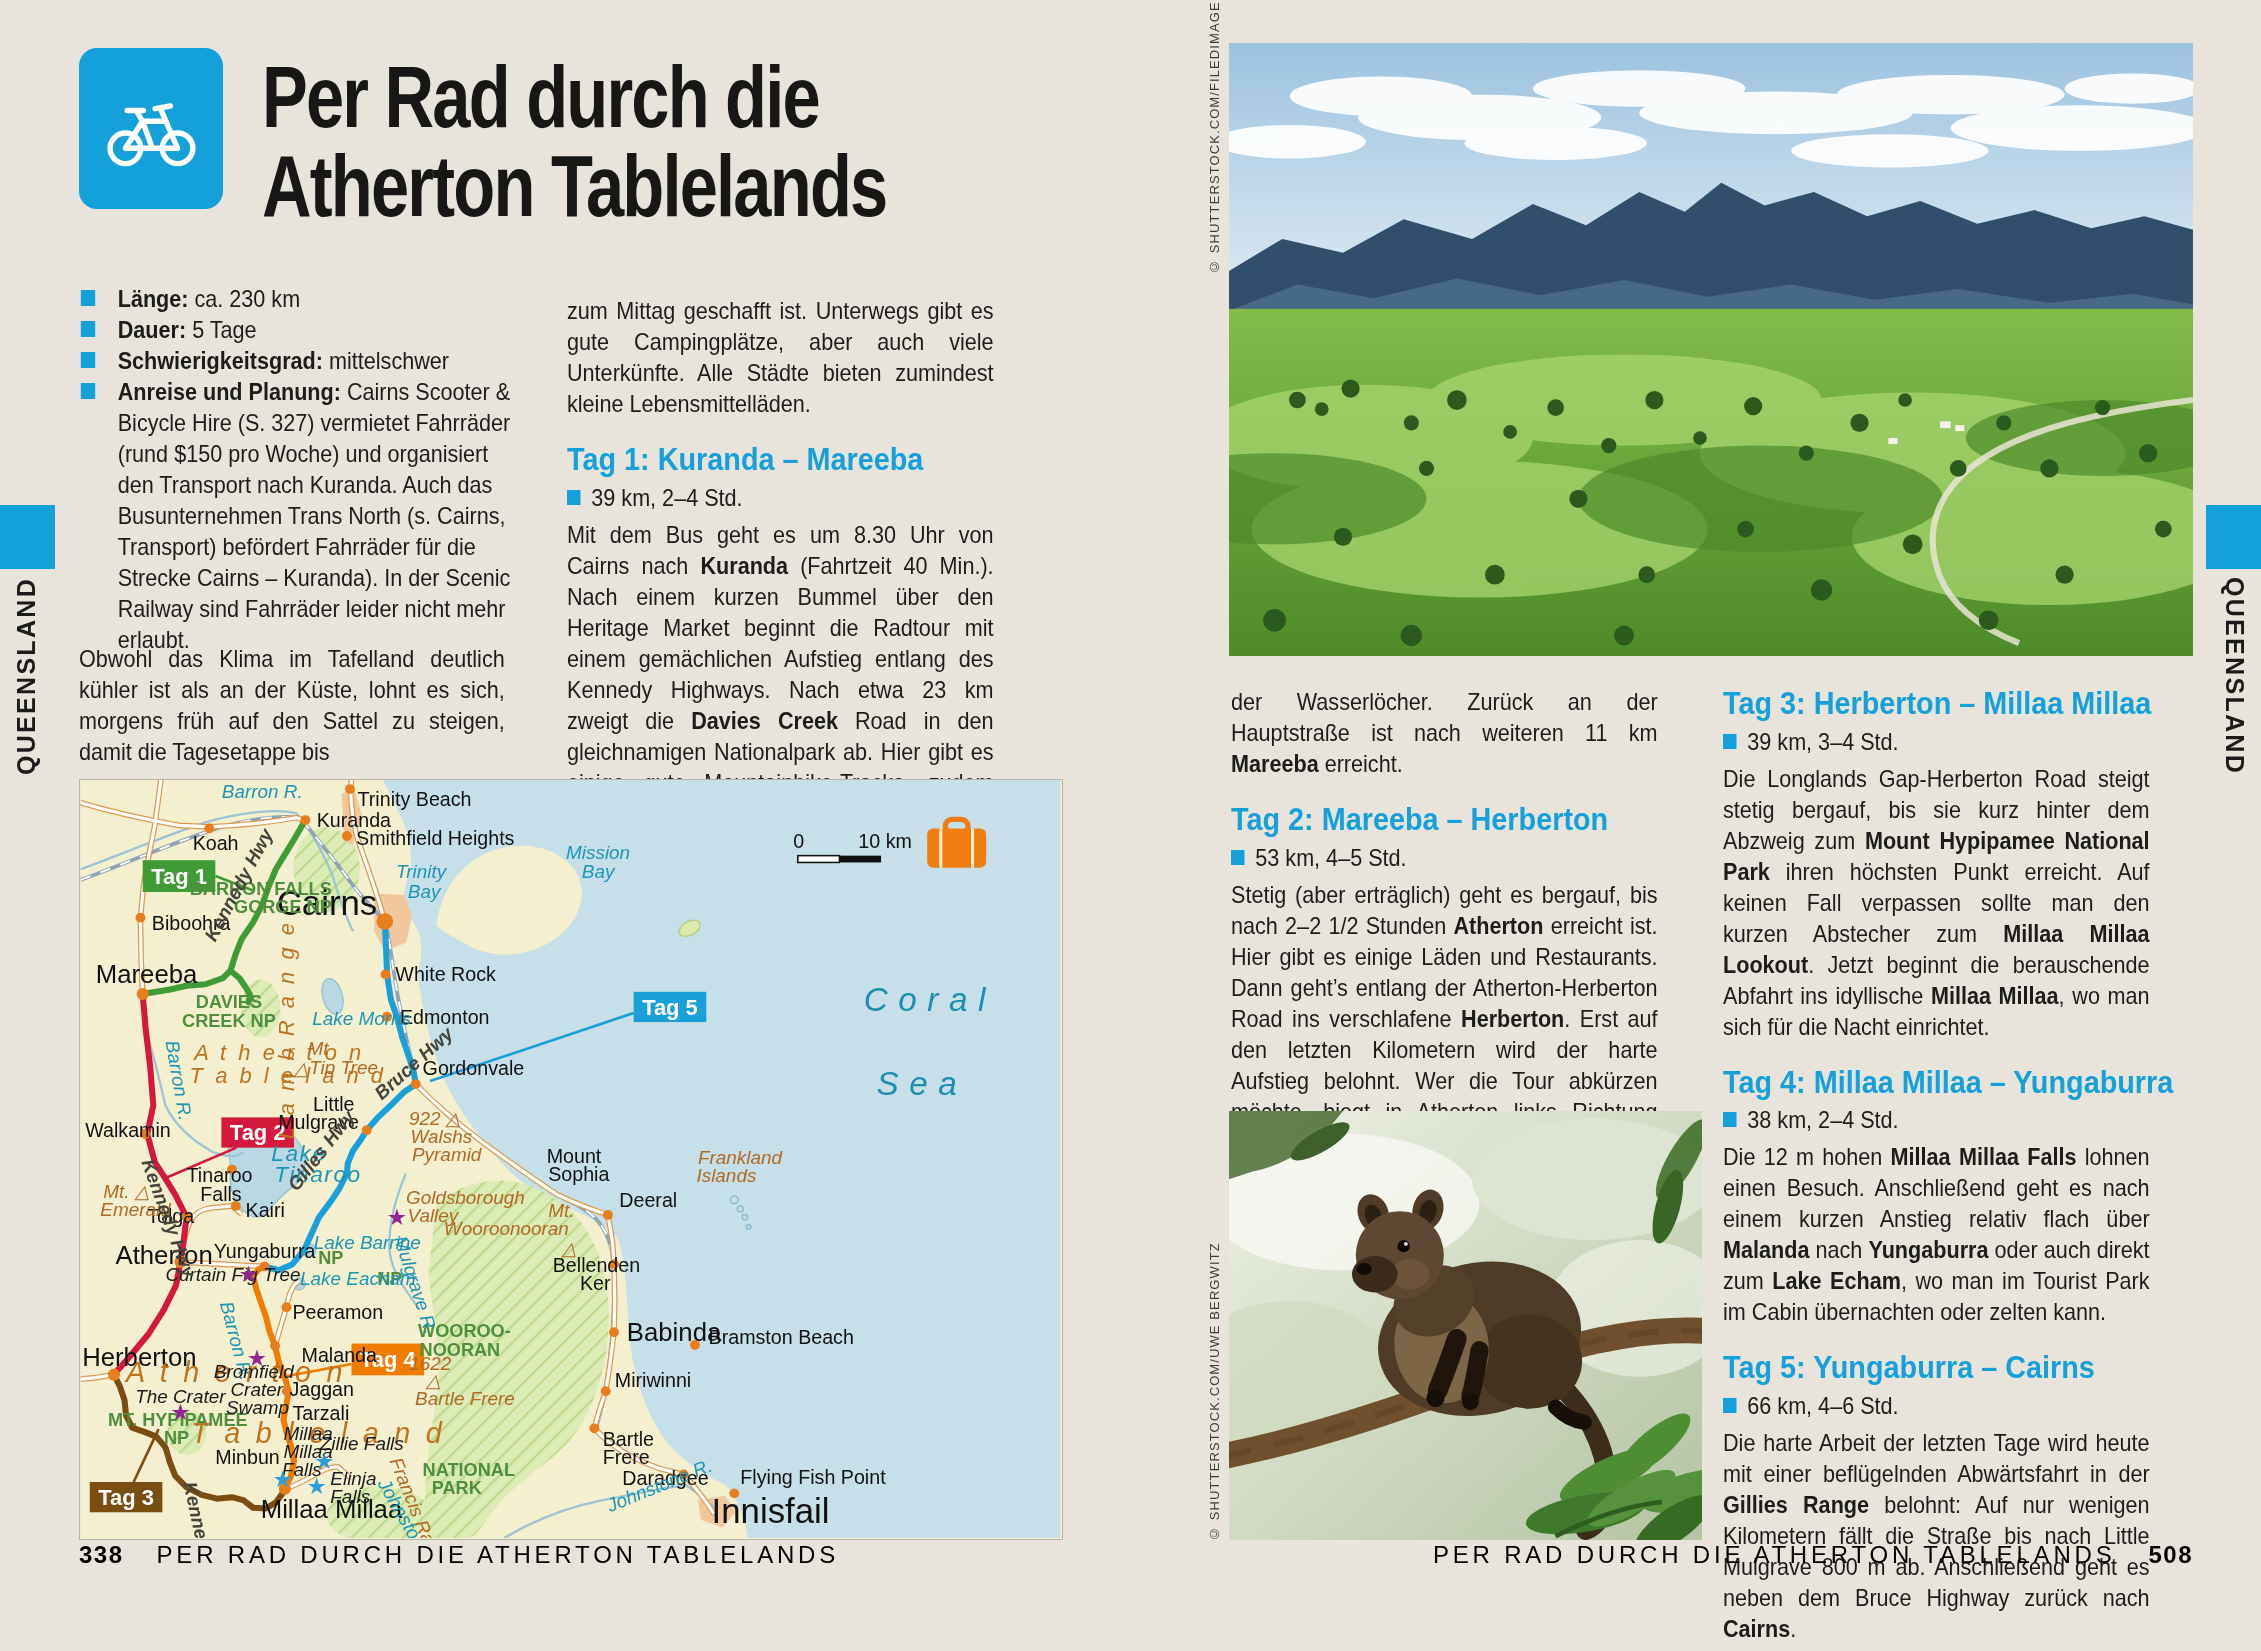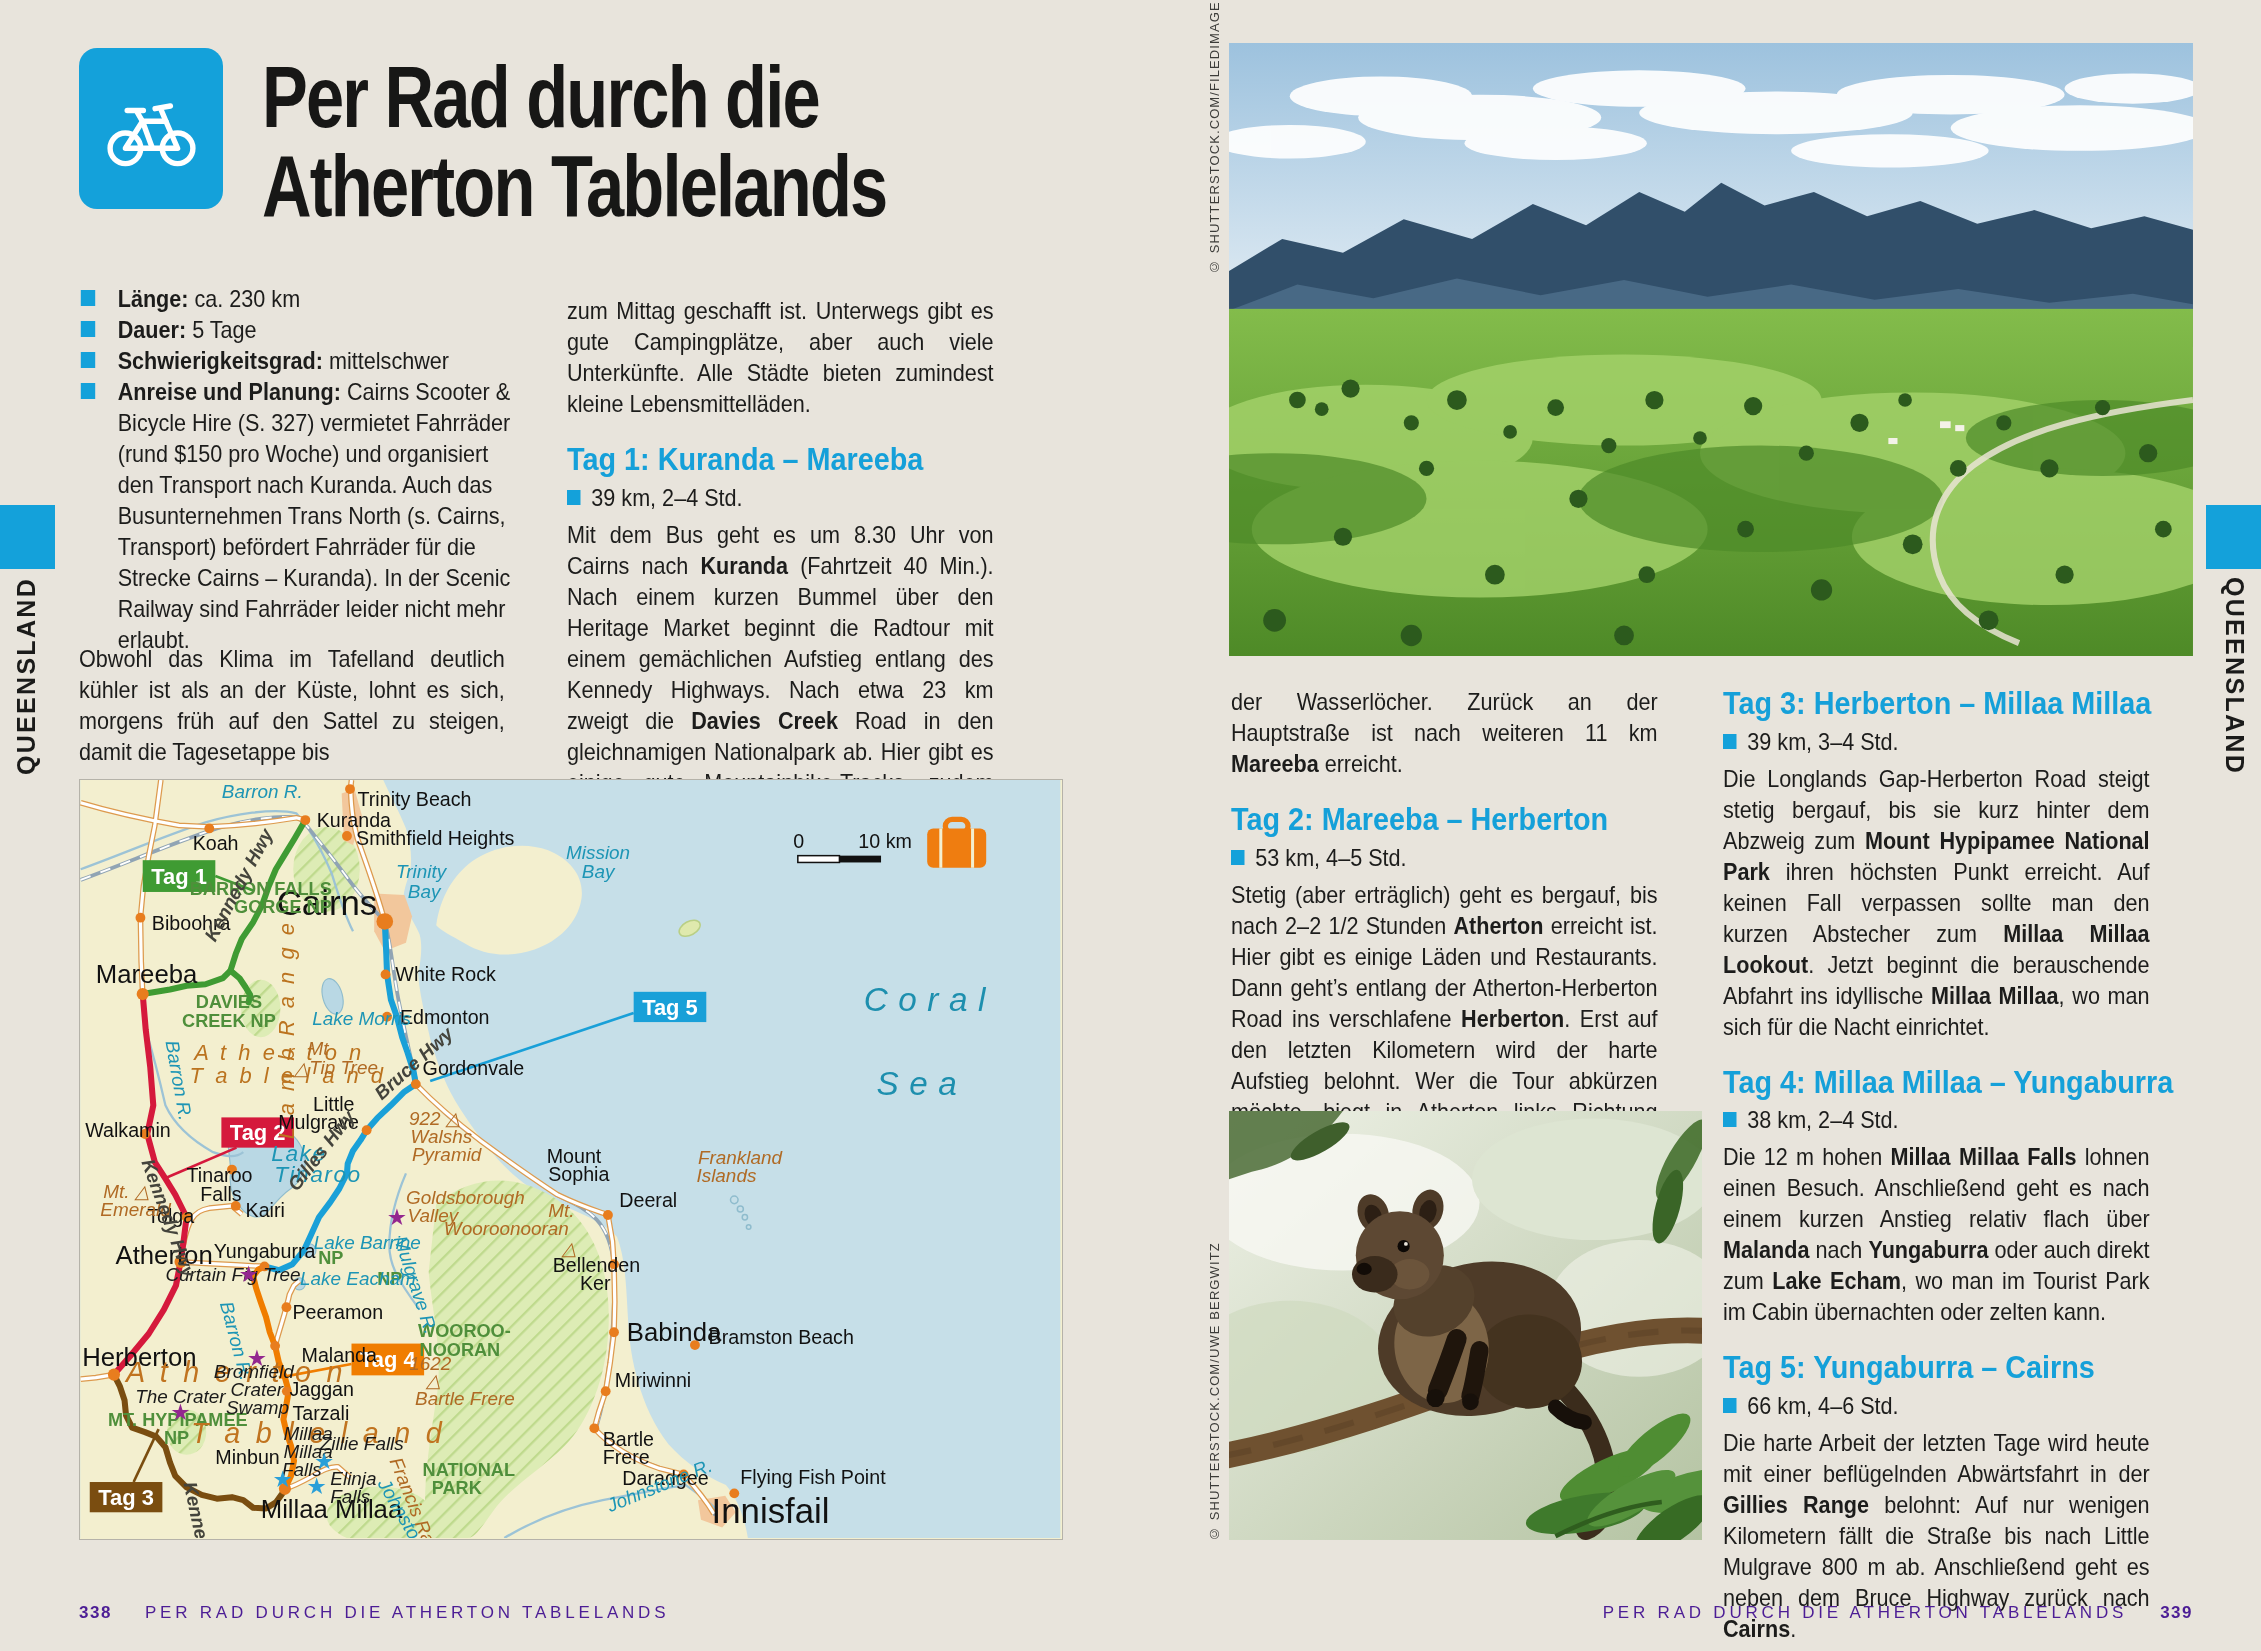--- a/index.html
+++ b/index.html
@@ -28,21 +28,21 @@
   .facts .sq{position:absolute;left:1.5px;top:6.8px;width:16px;height:16px;background:#14a1da}
   .facts b{font-weight:700}
   
   .day-h{margin:23px 0 4.6px;font-size:32px;line-height:35px;color:#15a0d9;white-space:nowrap}
   .day-h b{font-weight:700}
   .stat{display:flex;align-items:center;gap:12px;margin:1.5px 0 6px;text-align:left}
   .stat .sq{width:15px;height:15px;background:#14a1da;flex:0 0 auto}
   .m0{margin-top:0}
   p{margin:0}
   
-  .footer{top:1603px;font-size:17px;letter-spacing:3.8px;color:#4c1d95;white-space:nowrap}
+  .footer{top:1541px;font-size:24px;letter-spacing:3.8px;color:#000000;white-space:nowrap}
   .footer b{font-weight:700;letter-spacing:1.5px}
   .footer.fl{left:79px}
   .footer.fr{right:68px}
   .footer .sp{display:inline-block;width:33px}
   
   .tabbox{width:55px;height:64px;background:#14a1da}
   .tab-l{left:0;top:505px}.tab-r{right:0;top:505px}
   .tabtxt{font-weight:700;font-size:25px;letter-spacing:2.3px;color:#1b1b1a;white-space:nowrap}
   .tabtxt.l{left:12px;top:577px;writing-mode:vertical-rl;transform:rotate(180deg)}
   .tabtxt.r{right:12px;top:577px;writing-mode:vertical-rl}
@@ -572,18 +572,18 @@
     <ellipse cx="470" cy="530" rx="80" ry="24" transform="rotate(-10 470 530)" fill="#3f7a2c"></ellipse>
     <ellipse cx="585" cy="545" rx="60" ry="22" transform="rotate(-35 585 545)" fill="#376b24"></ellipse>
     <ellipse cx="530" cy="510" rx="66" ry="20" transform="rotate(-30 530 510)" fill="#55923b"></ellipse>
     <path d="M430,560 C470,540 520,520 570,515" stroke="#2f5d1e" stroke-width="6" fill="none"></path>
   </g>
 </svg>
 </div>
 <div class="abs credit cr-roo">© SHUTTERSTOCK.COM/UWE BERGWITZ</div>
 
 <div class="abs footer fr">
-  <span>PER RAD DURCH DIE ATHERTON TABLELANDS</span><span class="sp"></span><b>339</b>
+  <span>PER RAD DURCH DIE ATHERTON TABLELANDS</span><span class="sp"></span><b>508</b>
 </div>
 
 <div class="abs tabbox tab-r"></div>
 <div class="abs tabtxt r">QUEENSLAND</div>
 
 
 </body></html>

